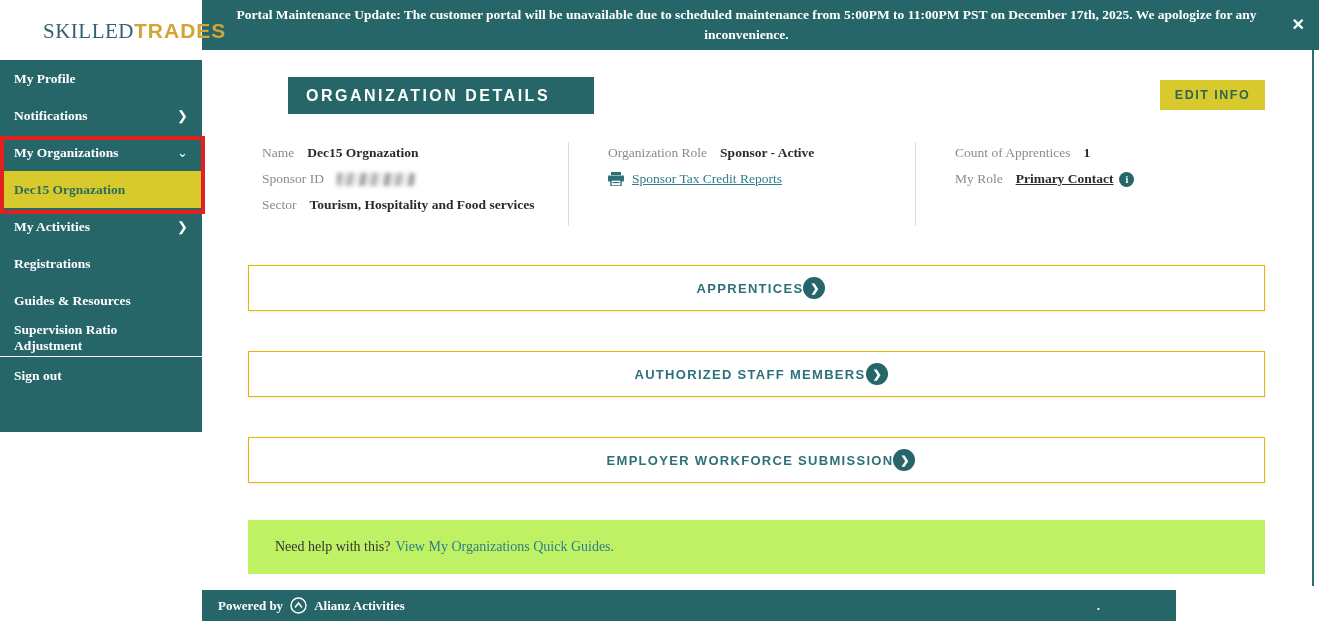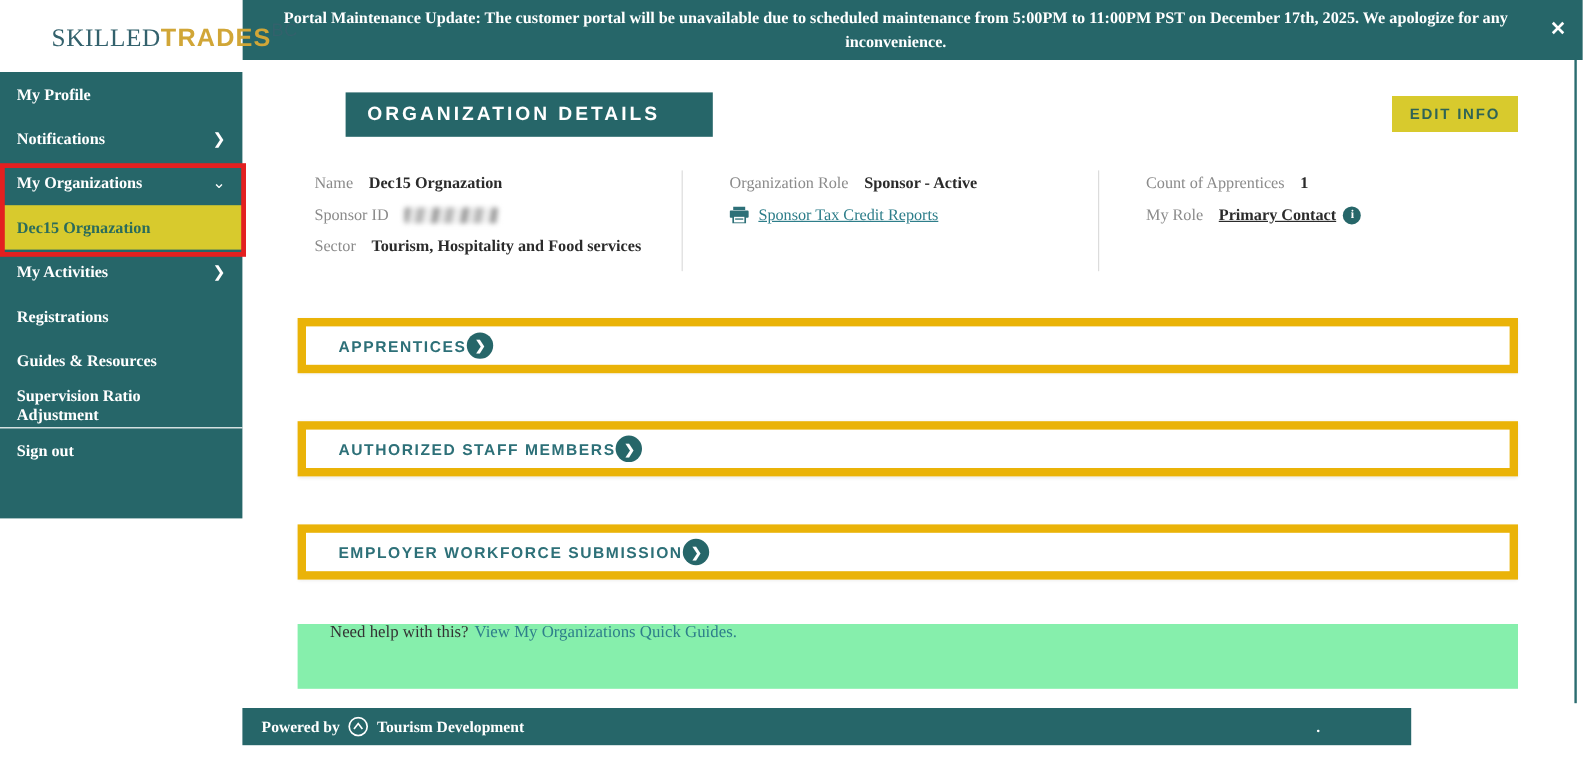--- a/index.html
+++ b/index.html
@@ -53,31 +53,31 @@
   .redacted.sid{ width:78px;}
   .redacted.eml{ width:228px;}
   .tealink{ color:#2e7e8a; text-decoration:underline; font-weight:normal; cursor:pointer;}
   .rolelink{ color:#2b2b2b; font-weight:bold; text-decoration:underline; cursor:pointer; margin-right:6px;}
   .info-icon{ display:inline-flex; width:15px; height:15px; border-radius:50%; background:#266669; color:#fff;
     align-items:center; justify-content:center; font-family:"Liberation Serif",serif; font-weight:bold;
     font-size:10px; cursor:pointer;}
   .printer-icon{ margin-right:8px; display:inline-flex;}
   
   .accordion{ position:absolute; left:248px; width:1017px; height:46px; background:#fff;
-    border:7px solid #eab308; box-shadow:0 1px 3px rgba(0,0,0,.09); display:flex; align-items:center;
-    justify-content:flex-start; padding:0 18px 0 27px; cursor:pointer;}
+    border:1px solid #eab308; box-shadow:0 1px 3px rgba(0,0,0,.09); display:flex; align-items:center;
+    justify-content:center; padding:0 18px 0 27px; cursor:pointer;}
   .acc1{ top:265px;} .acc2{ top:351px;} .acc3{ top:437px;}
   .acc-label{ color:#2d7078; font-family:"Liberation Sans",sans-serif; font-weight:bold; font-size:13px;
     letter-spacing:1.3px;}
   .acc-chev{ width:22px; height:22px; border-radius:50%; background:#266669; color:#fff; display:flex;
     align-items:center; justify-content:center; font-family:"Liberation Sans",sans-serif; font-size:11px;
     font-weight:bold; padding-left:1px;}
   
-  .help-card{ position:absolute; left:248px; top:520px; width:1017px; height:54px; background:#86efac;
-    display:flex; padding-left:27px; font-size:14px; color:#333;}
+  .help-card{ position:absolute; left:248px; top:520px; width:1017px; height:54px; background:#bef264;
+    display:flex; align-items:center; padding-left:27px; font-size:14px; color:#333;}
   .help-card .link{ color:#2e7e8a; margin-left:5px; cursor:pointer;}
   
   .footer{ position:absolute; left:202px; top:590px; width:974px; height:31px; background:#266669;
     color:#fff; display:flex; align-items:center; justify-content:space-between; padding:0 16px;
     font-weight:bold; font-size:13px;}
   .footer-left{ display:flex; align-items:center; gap:5px;}
   .footer-right{ display:flex; align-items:center; gap:5px;flex-direction:column;}
   .footer-right .dot{ font-weight:bold;}
   .flink{ cursor:pointer;}
   .alianz-icon{ display:inline-flex; margin:0 2px;}
@@ -204,20 +204,20 @@
 
 <div class="footer">
   <div class="footer-left">
     <span>Powered by</span>
     <span class="alianz-icon">
       <svg width="17" height="17" viewBox="0 0 17 17">
           <circle cx="8.5" cy="8.5" r="7.5" fill="none" stroke="#fff" stroke-width="1.4"></circle>
           <polyline points="5,10.5 8.5,6 12,10.5" fill="none" stroke="#fff" stroke-width="1.4"></polyline>
         </svg>
     </span>
-    <span>Tourism Development</span>
+    <span>Alianz Activities</span>
   </div>
   <div class="footer-right">
     <span class="flink">Contact Us</span>
     <span class="dot">.</span>
     <span class="flink">Terms and Conditions</span>
   </div>
 </div>
 
 </body></html>

